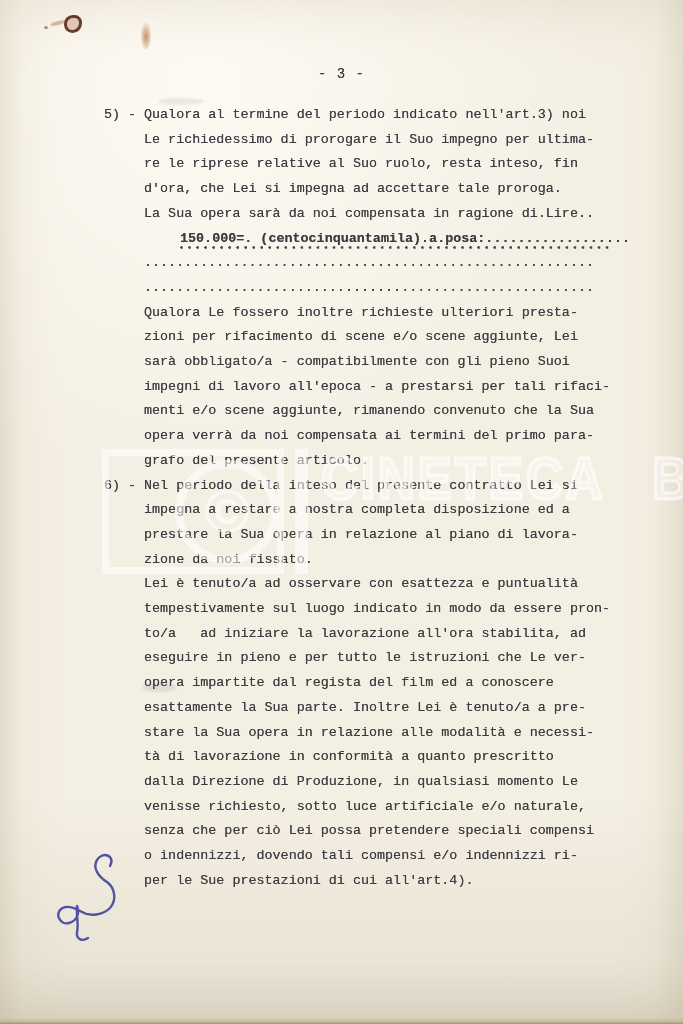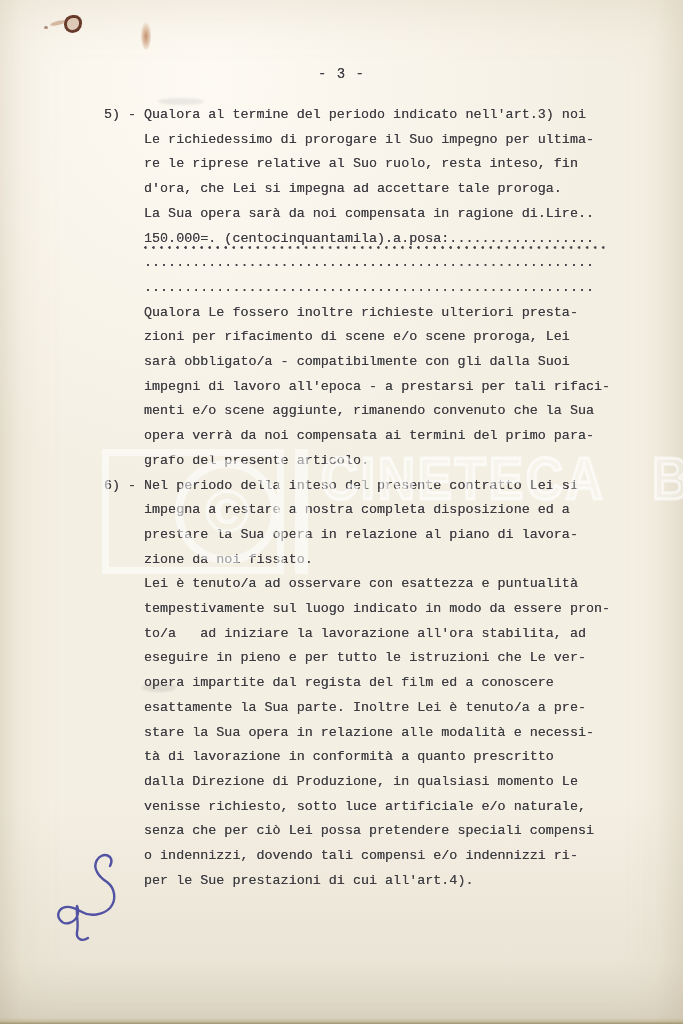--- a/index.html
+++ b/index.html
@@ -25,25 +25,26 @@
   }
   .content{
     position:absolute;left:104px;top:103px;width:505px;
     font-size:13.4px;line-height:24.7px;
     text-shadow:0 0 0.6px rgba(61,60,66,0.75);
   }
   .clause{position:relative;padding-left:40px;}
   .marker{position:absolute;left:0;top:0;white-space:pre;}
   .line{white-space:pre;}
   .overtyped{
-    font-weight:normal;
+    font-weight:bold;
     background-image:radial-gradient(circle at 1.5px 1.5px, rgba(60,58,66,0.95) 1.05px, rgba(60,58,66,0) 1.55px);
     background-size:8.04px 3px;
     background-repeat:repeat-x;
     background-position:0 19.5px;
+    margin-left:36px;
   }
   
   .watermark{
     position:absolute;left:102px;top:449px;height:125px;
     display:flex;align-items:stretch;
     pointer-events:none;
   }
   .wm-frame{
     width:168px;border:7px solid rgba(255,255,255,0.55);
     position:relative;margin-right:11px;
@@ -114,22 +115,22 @@
 
       <div class="line">Qualora al termine del periodo indicato nell'art.3) noi</div>
           <div class="line">Le richiedessimo di prorogare il Suo impegno per ultima-</div>
           <div class="line">re le riprese relative al Suo ruolo, resta inteso, fin</div>
           <div class="line">d'ora, che Lei si impegna ad accettare tale proroga.</div>
           <div class="line">La Sua opera sarà da noi compensata in ragione di.Lire..</div>
           <div class="line overtyped">150.000=. (centocinquantamila).a.posa:..................</div>
           <div class="line">........................................................</div>
           <div class="line">........................................................</div>
           <div class="line">Qualora Le fossero inoltre richieste ulteriori presta-</div>
-          <div class="line">zioni per rifacimento di scene e/o scene proroga, Lei</div>
-          <div class="line">sarà obbligato/a - compatibilmente con gli dalla Suoi</div>
+          <div class="line">zioni per rifacimento di scene e/o scene aggiunte, Lei</div>
+          <div class="line">sarà obbligato/a - compatibilmente con gli pieno Suoi</div>
           <div class="line">impegni di lavoro all'epoca - a prestarsi per tali rifaci-</div>
           <div class="line">menti e/o scene aggiunte, rimanendo convenuto che la Sua</div>
           <div class="line">opera verrà da noi compensata ai termini del primo para-</div>
           <div class="line">grafo del presente articolo.</div>
         </div>
     </div>
     <div class="clause">
       <span class="marker">6) -</span>
       <div class="lines">
 

